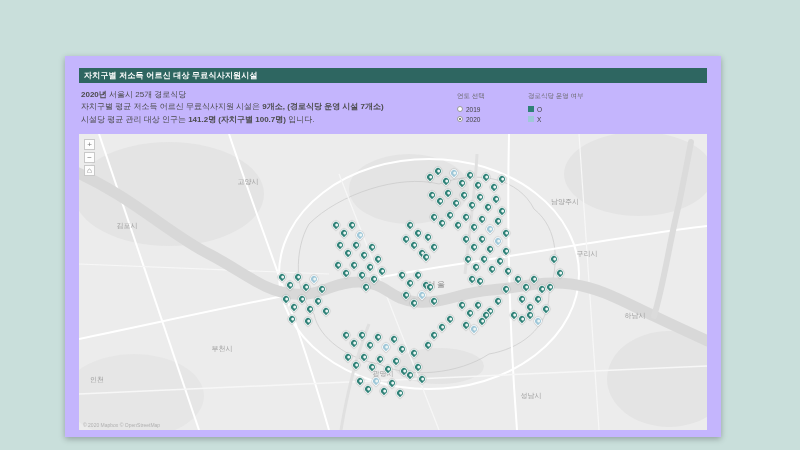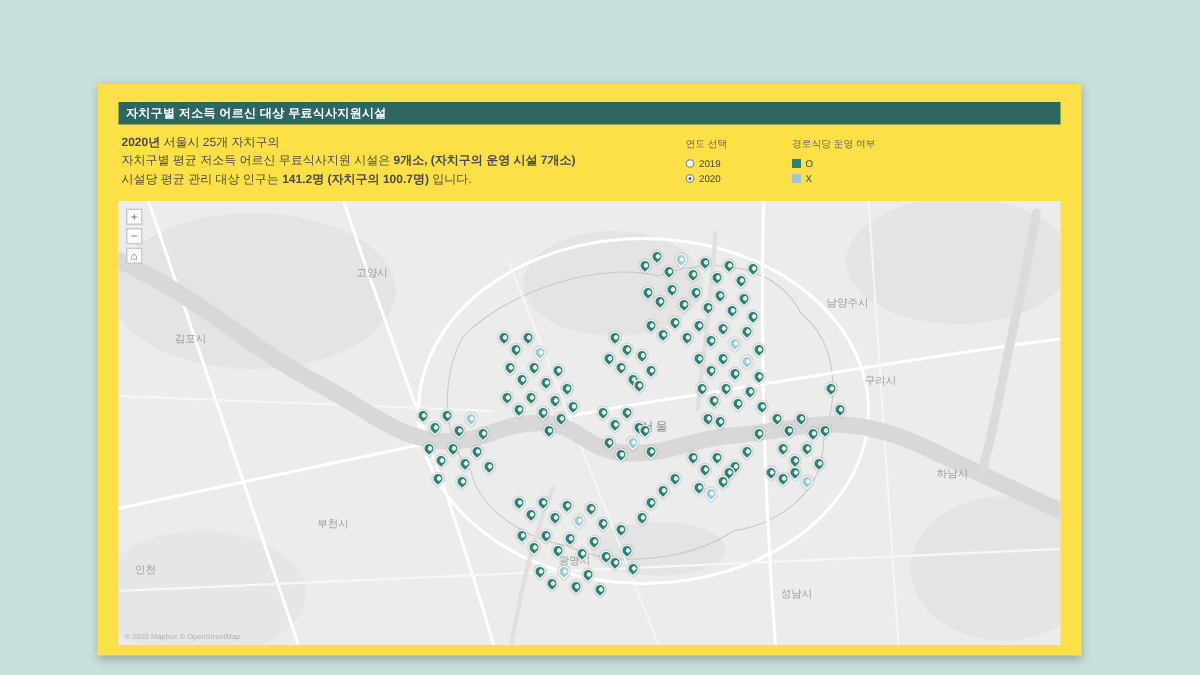--- a/index.html
+++ b/index.html
@@ -1,18 +1,18 @@
 <!DOCTYPE html>
 <html><head>
 <meta charset="utf-8">
 <style>
   * { margin:0; padding:0; box-sizing:border-box; }
   html,body { width:800px; height:450px; overflow:hidden; font-family:"Liberation Sans", sans-serif; }
   .page { position:relative; width:800px; height:450px; background:#c9dfdb; }
-  .card { position:absolute; left:65px; top:56px; width:656px; height:381px; background:#fde047;
+  .card { position:absolute; left:65px; top:56px; width:656px; height:381px; background:#c4b5fd;
           box-shadow:0 2px 6px rgba(0,0,0,0.28); }
   .title-bar { margin:12px 14px 0 14px; height:15px; line-height:15px; padding:0 5px;
                color:#ffffff; font-size:8px; font-weight:bold; letter-spacing:0.2px; }
   .summary { margin:6px 14px 0 16px; font-size:8px; color:#4a4a4a; line-height:1.55; }
   .filter-year { position:absolute; left:392px; top:36px; }
   .filter-legend { position:absolute; left:463px; top:36px; }
   .filter-label { font-size:6.5px; color:#666; margin-bottom:3px; white-space:nowrap; }
   .opt { display:flex; align-items:center; gap:3px; height:10px; font-size:6.5px; color:#444; cursor:pointer; }
   .radio { width:6px; height:6px; border:1px solid #9a9a9a; border-radius:50%; position:relative; background:#fff; flex:0 0 auto; }
   .radio.checked::after { content:''; position:absolute; inset:1px; background:#555; border-radius:50%; }
@@ -35,23 +35,23 @@
 <body>
 
 <div class="page" style="background: rgb(201, 223, 219);">
   <div class="card">
 
     <div class="title-bar" style="background: rgb(46, 102, 97);">
       <span>자치구별 저소득 어르신 대상 무료식사지원시설</span>
     </div>
 
     <div class="summary" id="summary">
-        <div><span style="font-weight: bold;">2020년</span><span> 서울시 25개 자치구의</span></div>
-        <div><span>자치구별 평균 저소득 어르신 무료식사지원 시설은 </span><span style="font-weight: bold;">9개소,</span><span style="font-weight: bold;"> (자치구의 운영 시설 7개소)</span></div>
-        <div><span>시설당 평균 관리 대상 인구는 </span><span style="font-weight: bold;">141.2명 (자치구의 100.7명)</span><span> 입니다.</span></div>
+        <div><span style="font-weight: bold;">2020년</span><span> 서울시 25개 경로식당</span></div>
+        <div><span>자치구별 평균 저소득 어르신 무료식사지원 시설은 </span><span style="font-weight: bold;">9개소,</span><span style="font-weight: bold;"> (경로식당 운영 시설 7개소)</span></div>
+        <div><span>시설당 평균 관리 대상 인구는 </span><span style="font-weight: bold;">141.2명 (자치구별 100.7명)</span><span> 입니다.</span></div>
       </div>
 
     <div class="filter-year">
       <div class="filter-label">연도 선택</div>
       <div id="year-options">
           <div class="opt">
             <span class="radio"></span>
             <span>2019</span>
           </div>
           <div class="opt">

